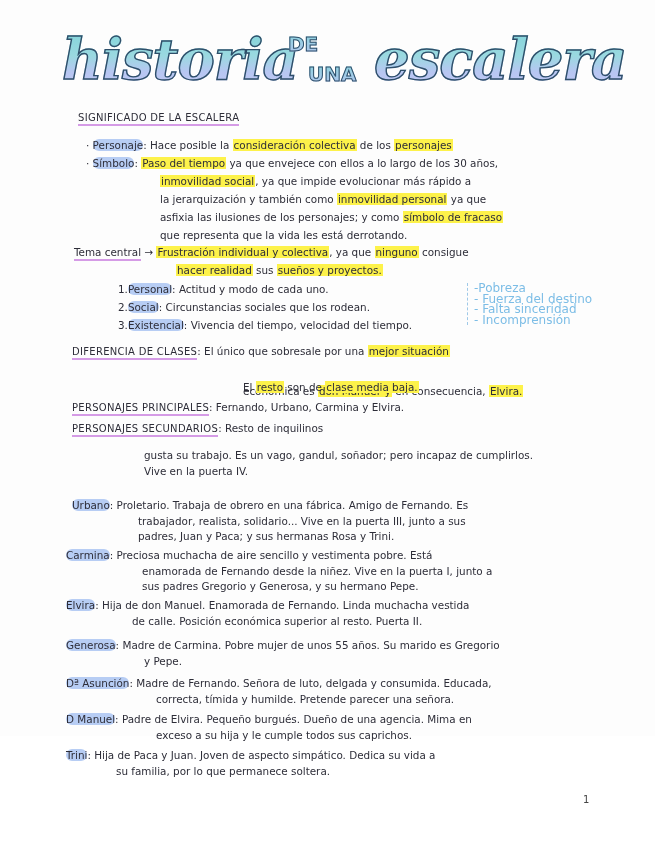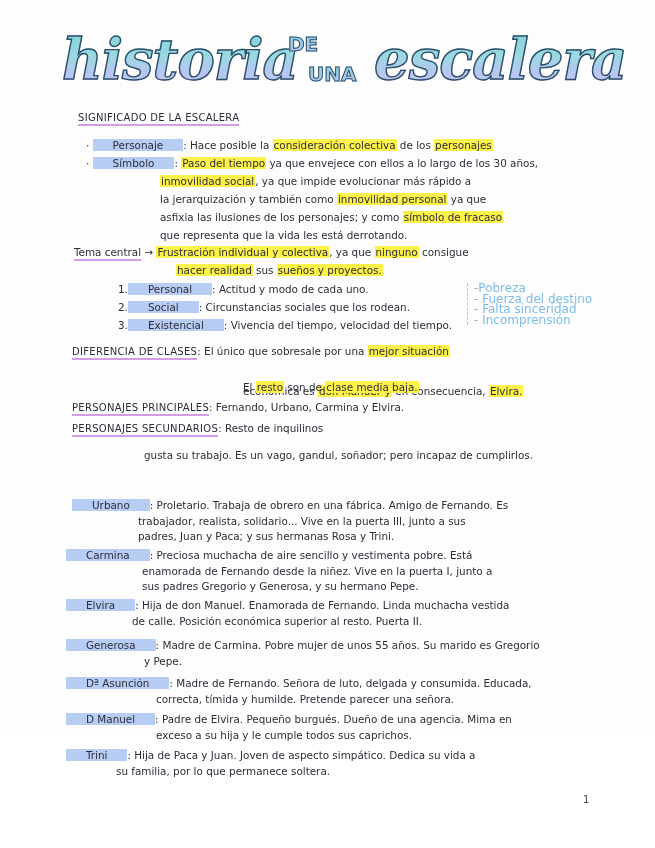--- a/index.html
+++ b/index.html
@@ -18,21 +18,21 @@
      -webkit-text-stroke:1px #2f4f6a;}
   .t1{left:0;top:4px;}
   .t2{left:226px;top:10px;}
   .t3{left:246px;top:40px;}
   .t4{left:312px;top:4px;}
 
   .txt{position:absolute;font-size:10.4px;line-height:15.5px;white-space:nowrap;color:#2d2d38;}
   .caps{font-size:10px;letter-spacing:0.3px;text-transform:uppercase;}
   .ul{border-bottom:2px solid #d59be6;padding-bottom:1px;}
   .hl{background:#fdf24a;padding:0 1px;}
-  .blue{background:#b7cdf4;padding:0 20px;}
+  .blue{background:#b7cdf4;padding:0 0;border-radius:6px;}
   .side{position:absolute;left:467px;top:283px;border-left:1px dashed #9fc9e8;padding-left:6px;
         font-size:12px;line-height:10.5px;color:#7cbde6;}
   .pagenum{position:absolute;left:583px;top:794px;font-size:10px;color:#444;}
 </style>
 </head>
 <body>
 
 <div class="page">
 
   <div class="title">
@@ -104,20 +104,21 @@
 
   <div class="txt" style="left:72px;top:421px;">
     <span class="ul caps">Personajes secundarios</span><span>: Resto de inquilinos</span>
   </div>
   <div class="txt" style="left:72px;top:400px;">
     <span class="ul caps">Personajes principales</span><span>: Fernando, Urbano, Carmina y Elvira.</span>
   </div>
 
   <div class="txt" style="left:72px;top:448px;">
     <div style="padding-left:72px;">gusta su trabajo. Es un vago, gandul, soñador; pero incapaz de cumplirlos.</div>
+    <div style="padding-left:72px;">Vive en la puerta IV.</div>
   </div>
 
   <div class="txt" style="left:72px;top:498px;">
     <div><span class="blue">Urbano</span><span>: Proletario. Trabaja de obrero en una fábrica. Amigo de Fernando. Es</span></div>
     <div style="padding-left:66px;">trabajador, realista, solidario... Vive en la puerta III, junto a sus</div>
     <div style="padding-left:66px;">padres, Juan y Paca; y sus hermanas Rosa y Trini.</div>
   </div>
 
   <div class="txt" style="left:66px;top:548px;">
     <div><span class="blue">Carmina</span><span>: Preciosa muchacha de aire sencillo y vestimenta pobre. Está</span></div>

